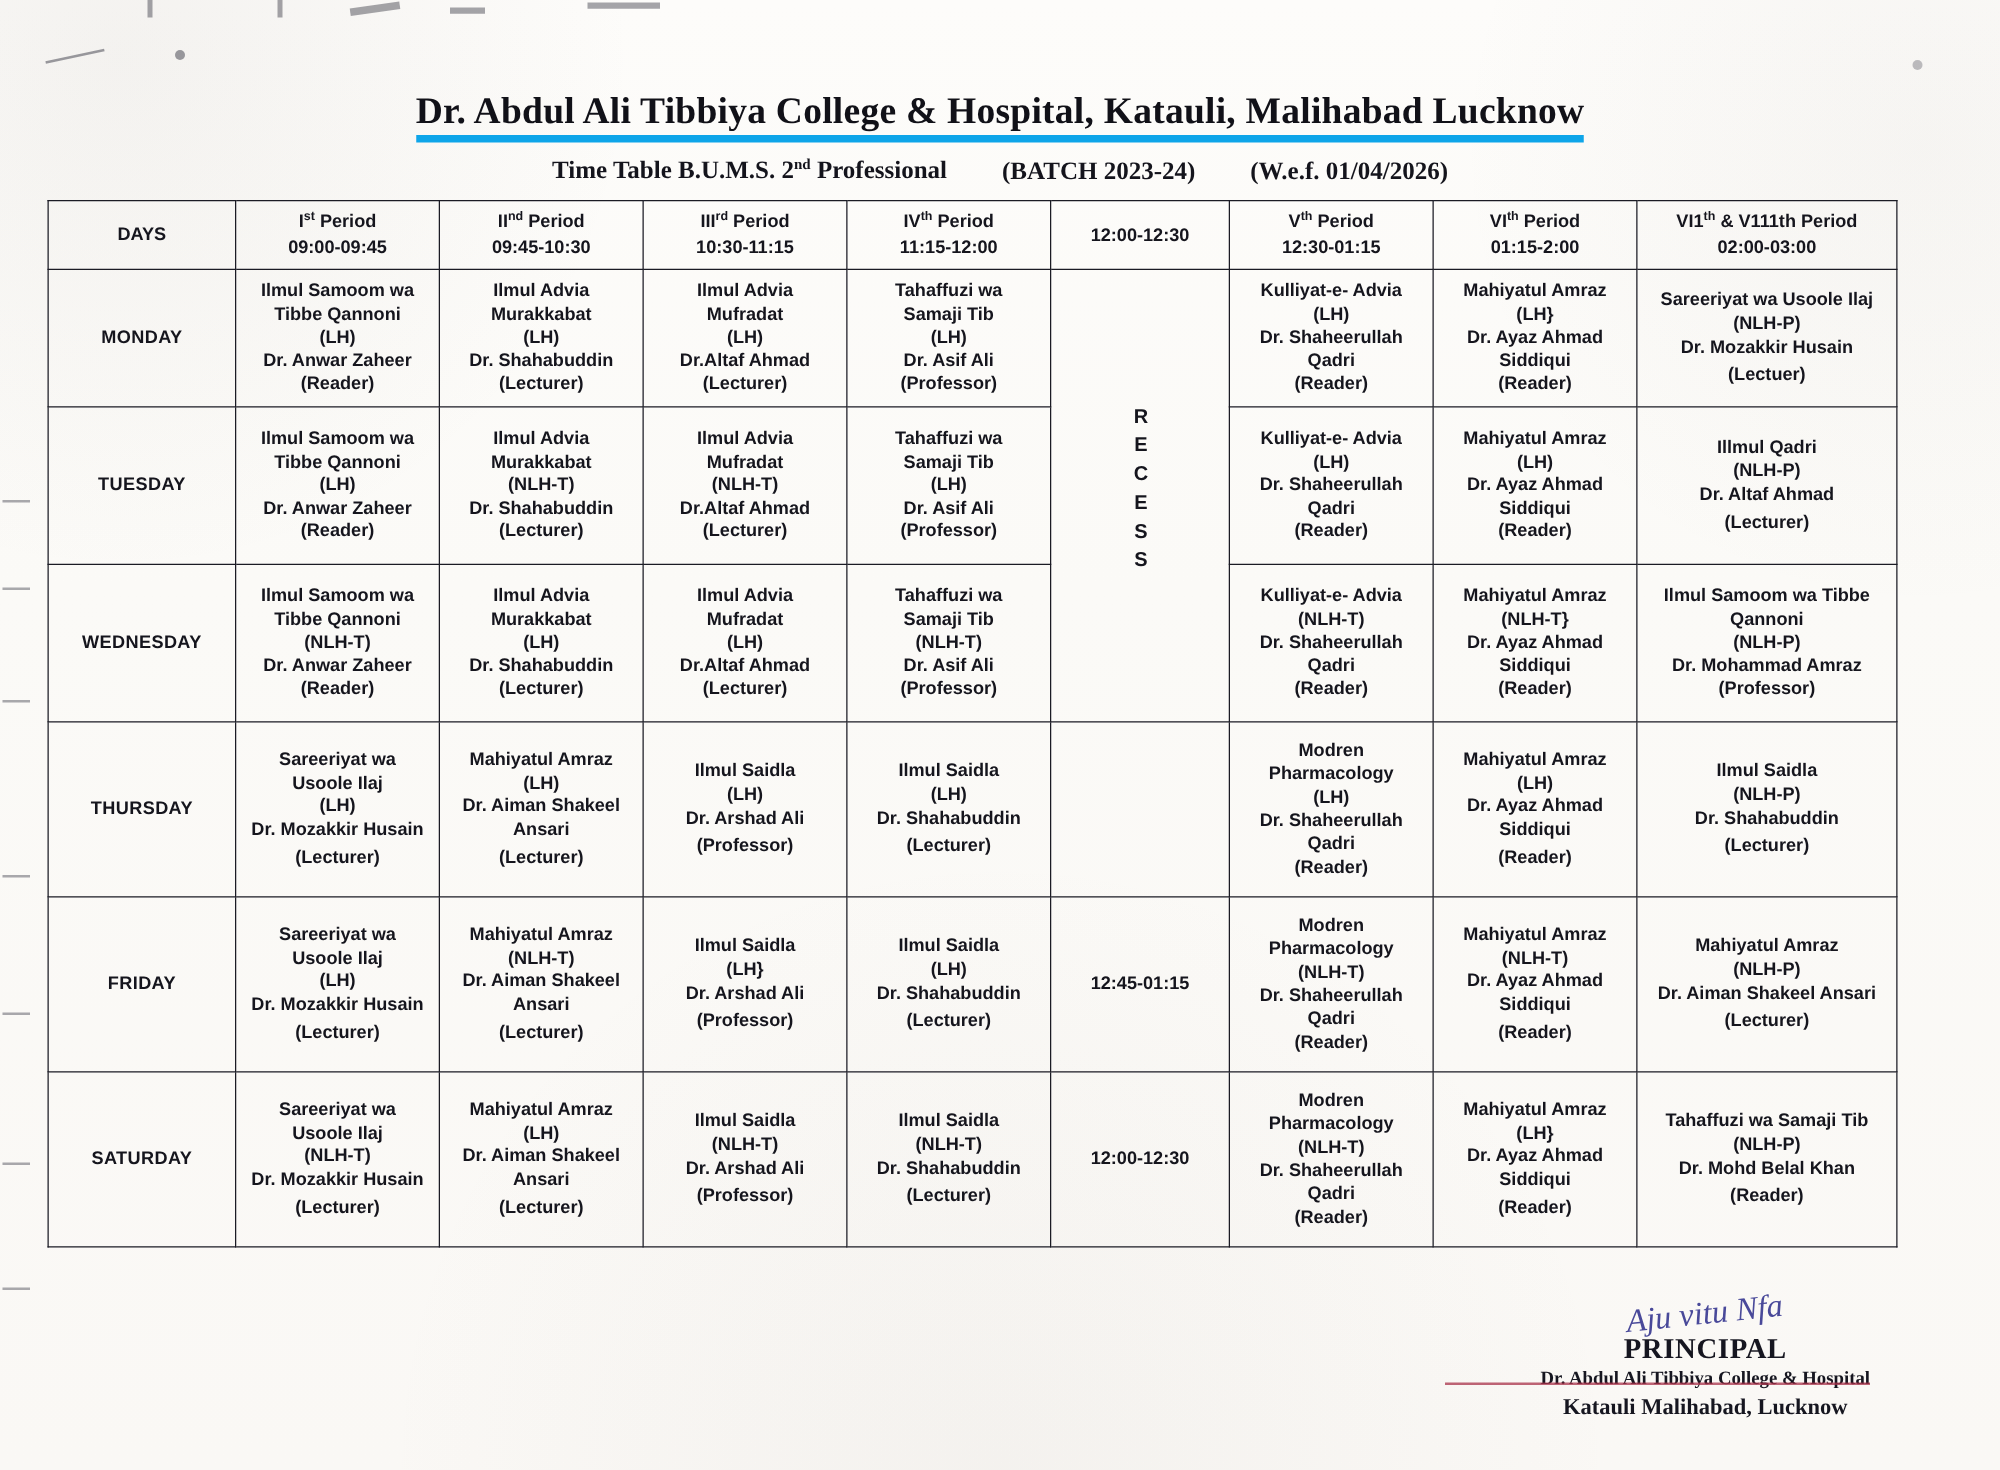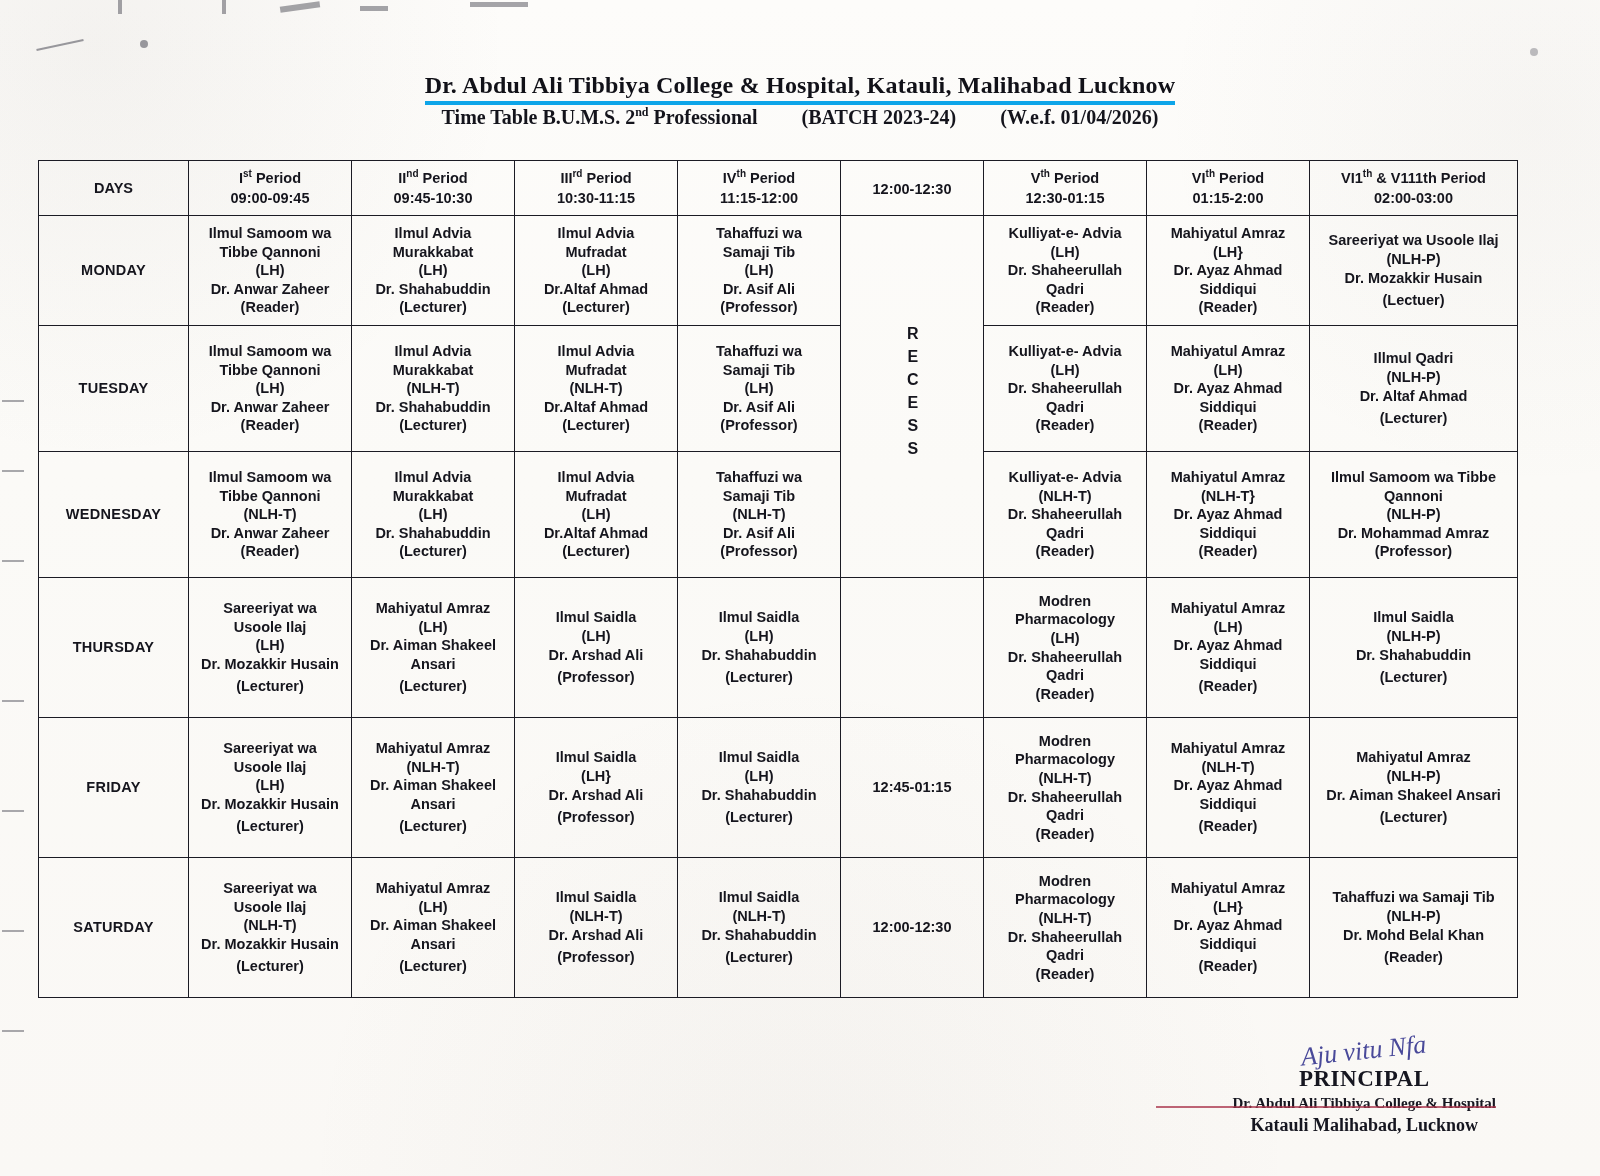--- a/index.html
+++ b/index.html
@@ -40,29 +40,29 @@
   .header {
     position: absolute;
     left: 0;
     right: 0;
     top: 72px;
     text-align: center;
   }
   .college-title {
     font-family: "Liberation Serif", serif;
     font-weight: bold;
-    font-size: 24px;
+    font-size: 30px;
     letter-spacing: .2px;
     color: #111118;
     display: inline-block;
-    border-bottom: 4px solid #0ea5e9;
+    border-bottom: 6px solid #0ea5e9;
     padding-bottom: 2px;
   }
   .subline {
-    margin-top: 0;
+    margin-top: 10px;
     display: flex;
     justify-content: center;
     align-items: baseline;
     gap: 44px;
     font-family: "Liberation Serif", serif;
     font-weight: bold;
     font-size: 20px;
     color: #14141c;
   }
   .subline .sup { font-size: 12px; vertical-align: super; }

